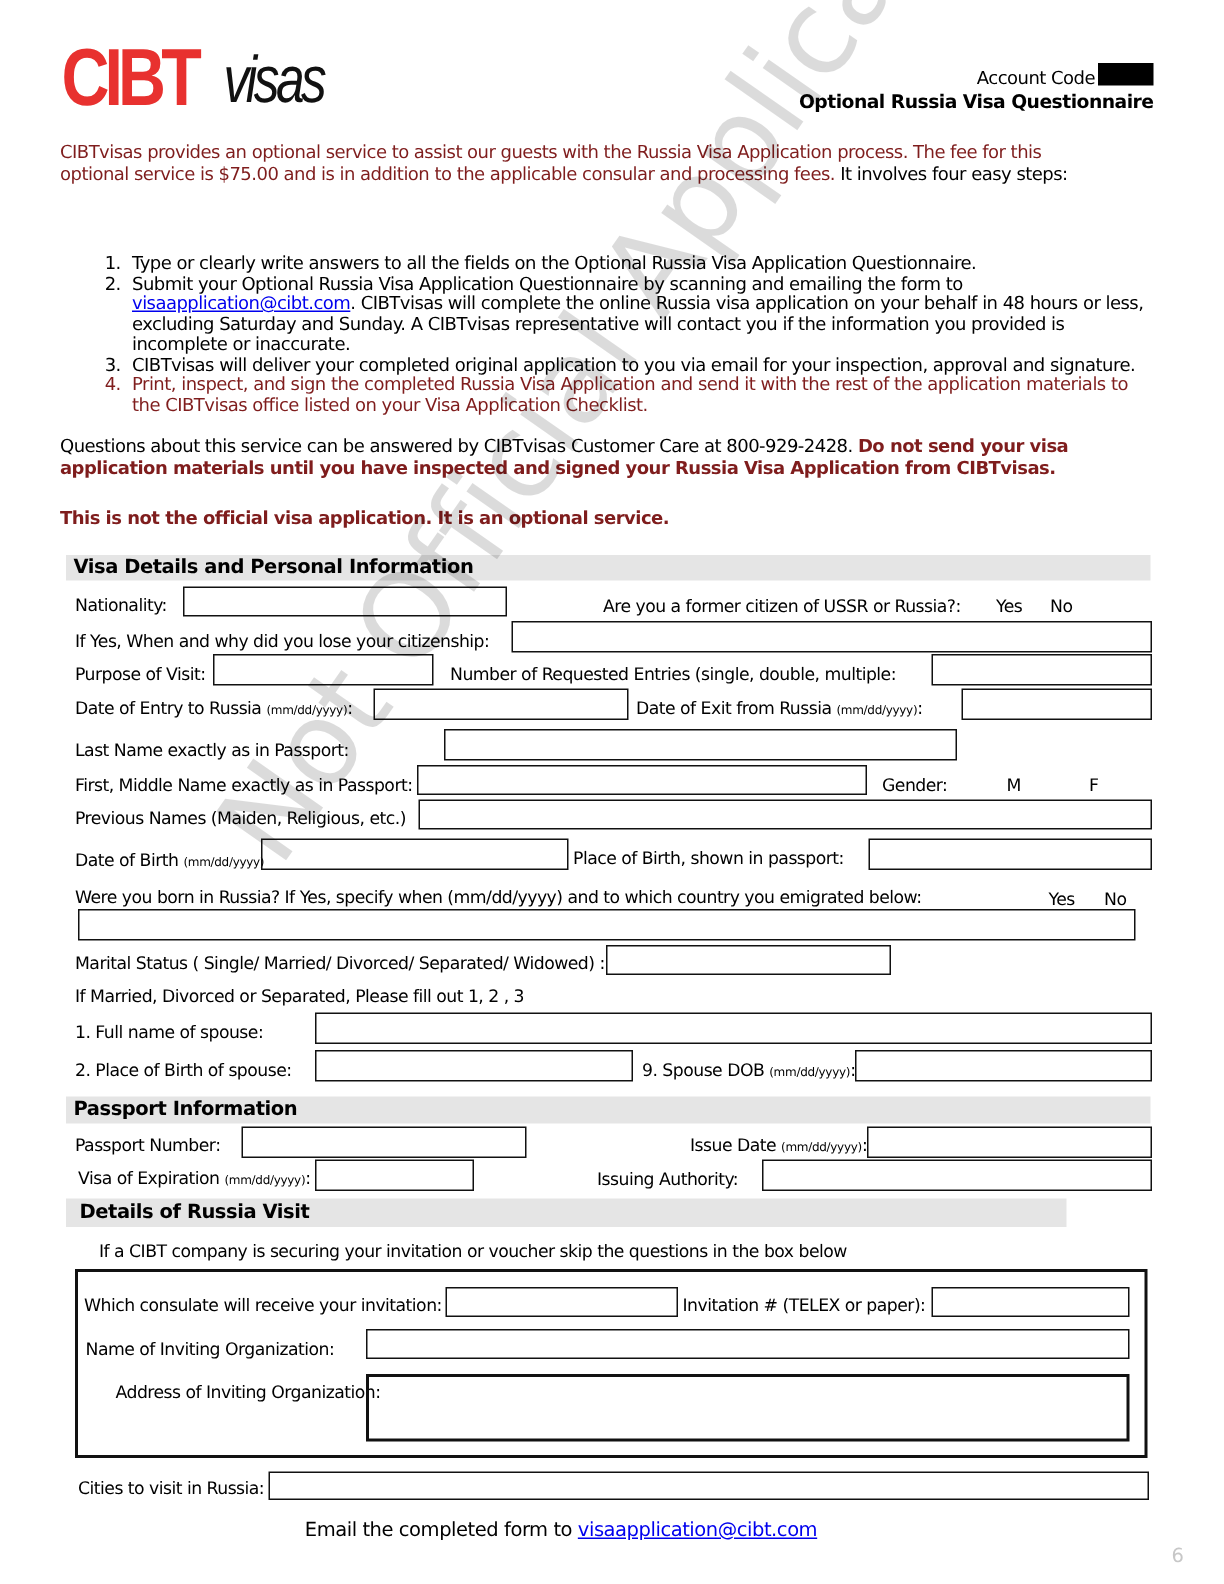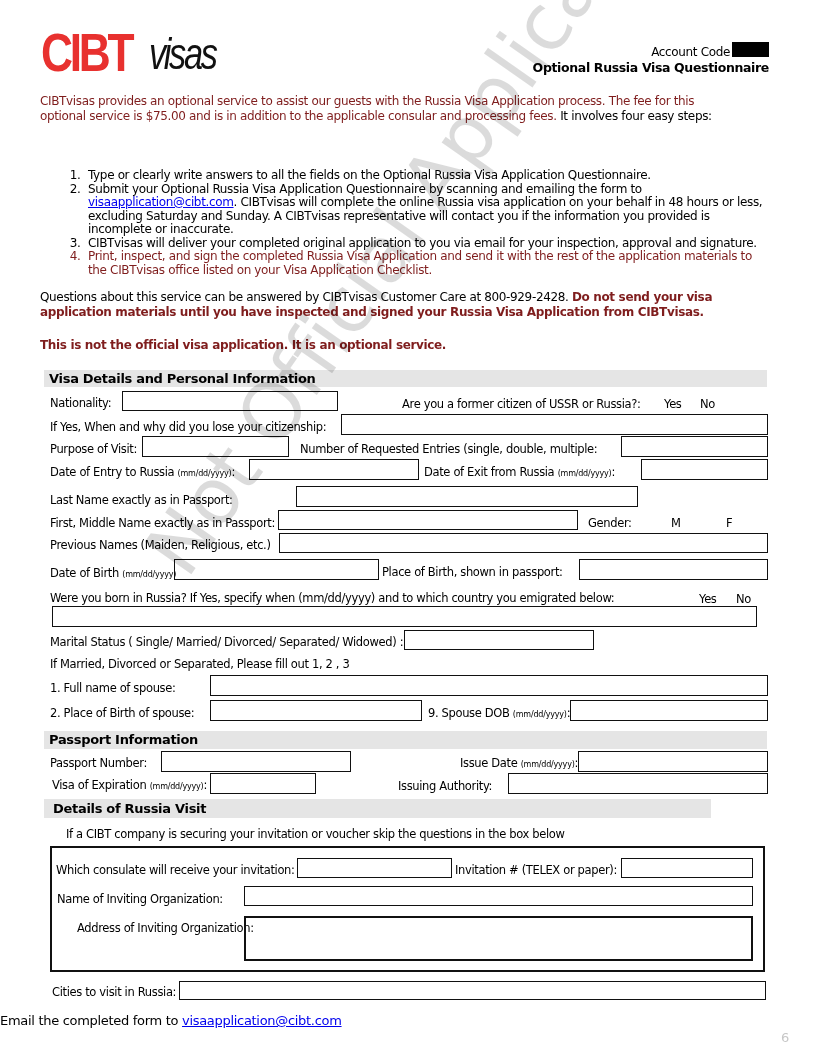--- a/index.html
+++ b/index.html
@@ -128,18 +128,18 @@
 
 <div class="abs txt" style="left:57px;top:892px;">Name of Inviting Organization:</div>
 <div class="box" style="left:244px;top:886px;width:509px;height:20px;"></div>
 
 <div class="abs txt" style="left:77px;top:921px;text-align:center;">Address of Inviting Organization:</div>
 <div class="box thick" style="left:244px;top:916px;width:509px;height:45px;"></div>
 
 <div class="abs txt" style="left:52px;top:985px;">Cities to visit in Russia:</div>
 <div class="box" style="left:179px;top:981px;width:587px;height:19px;"></div>
 
-<div class="abs" style="left:0;width:748px;top:1013px;font-size:13px;letter-spacing:-0.3px;">
+<div class="abs" style="left:0;width:748px;top:1013px;text-align:center;font-size:13px;letter-spacing:-0.3px;">
   <span>Email the completed form to </span><span class="link">visaapplication@cibt.com</span>
 </div>
 <div class="abs" style="left:781px;top:1030px;font-size:13px;color:#c7c7c7;">6</div>
 
 <div class="watermark">Not Official Application</div>
 
 </body></html>

